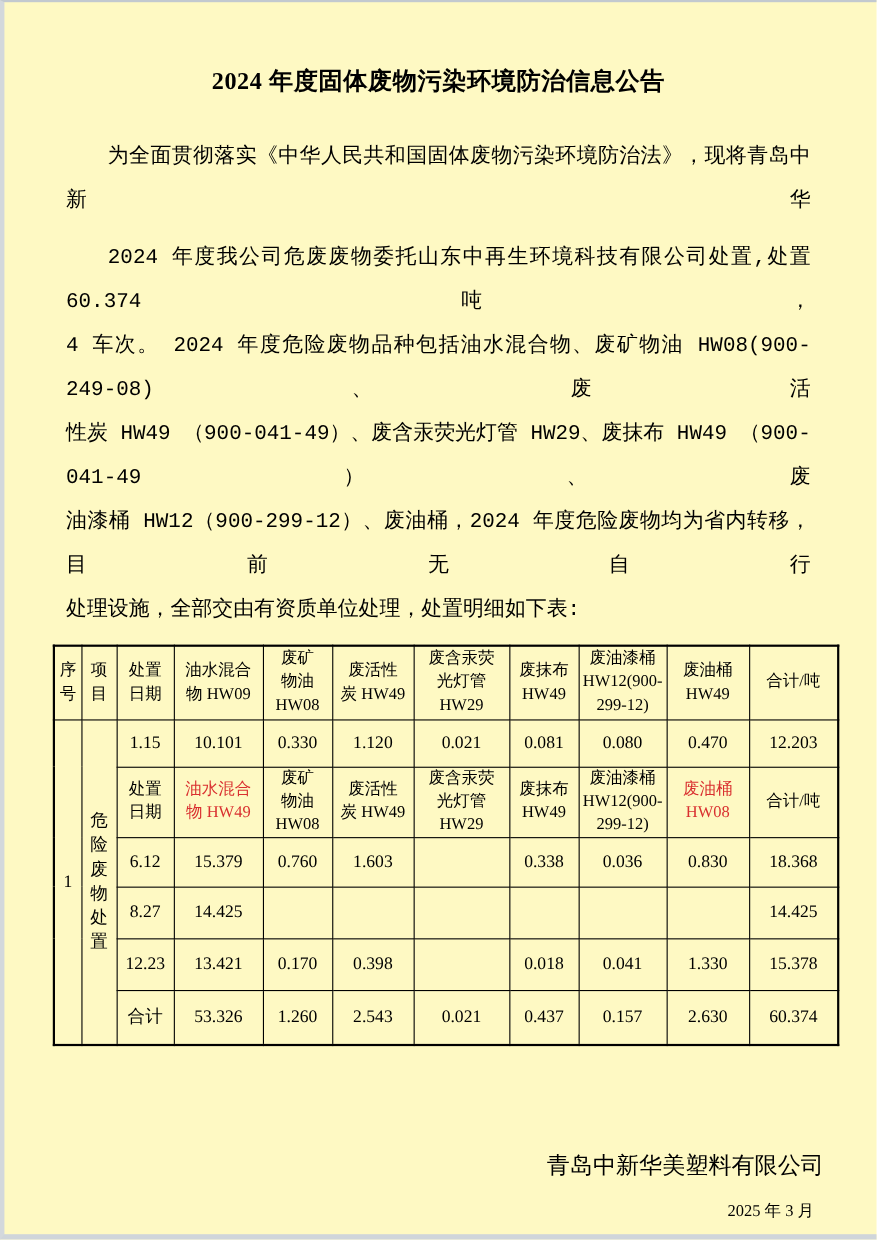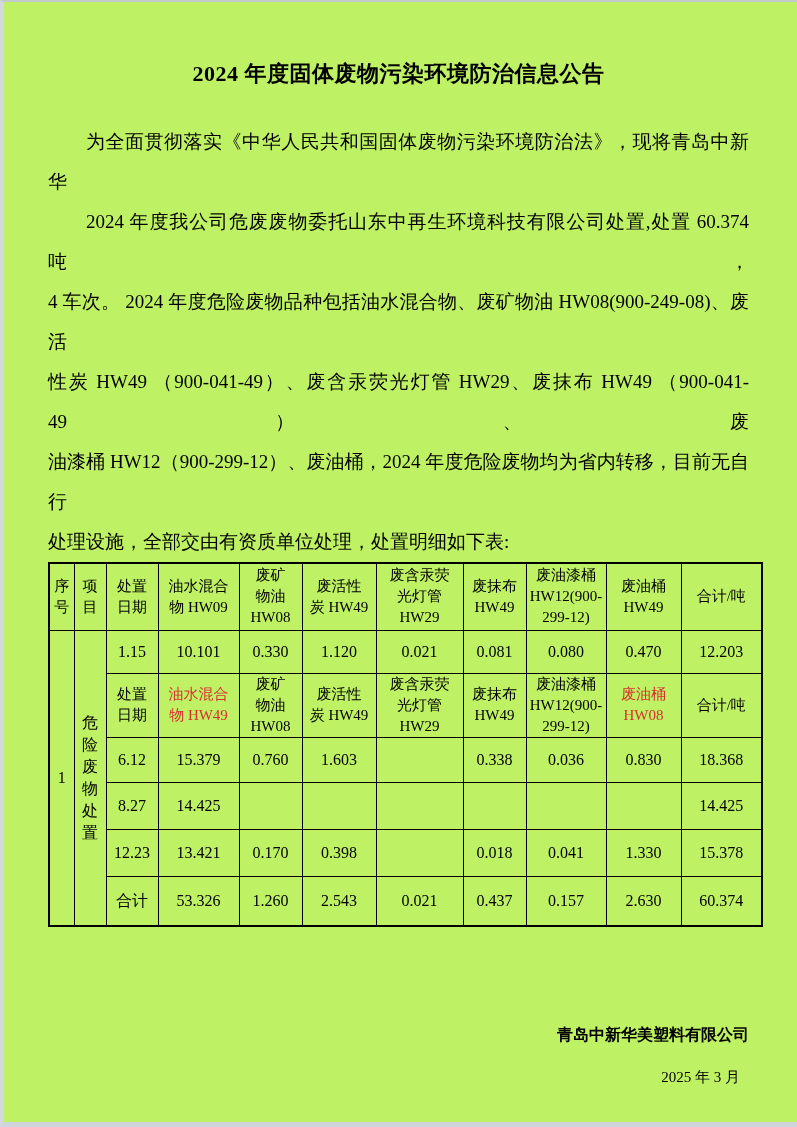--- a/index.html
+++ b/index.html
@@ -1,30 +1,30 @@
 <!DOCTYPE html>
 <html style="--red: #d93030; --table_border: #000000; --page_edge: #d3d8dc;"><head>
 <meta charset="utf-8">
 <style>
   html,body { margin:0; padding:0; background:#ffffff; }
   body { font-family:"Liberation Serif","DejaVu Serif",serif; color:#000; }
   .page {
     position:relative; width:797px; height:1127px; box-sizing:border-box;
-    background:#bef264;
+    background:#fef9c3;
     border-top:2px solid #c2c9cf;
     border-left:4px solid #d3d8dc;
     border-bottom:5px solid #cfd5da;
     padding:0 48px 0 44px;
     overflow:hidden;
   }
   .title {
     margin:57px 0 0 0; font-size:22px; font-weight:bold;
     text-align:center; line-height:29px; letter-spacing:0.5px;
   }
-  .para { margin:0; }
+  .para { margin:12px;font-family:Liberation Mono, monospace; }
   .para-intro { margin-top:34px; }
   .line {
     font-size:19px; line-height:40px; text-align:justify;
     text-justify:inter-character;
   }
   .line.just { text-align-last:justify; }
   .line.indent { text-indent:38px; }
 
   table.waste {
     border-collapse:collapse; table-layout:fixed;
@@ -39,22 +39,22 @@
   tr.hdr td { font-size:15px; line-height:21px; }
   td.small { font-size:12.5px; line-height:17px; }
   td.left { text-align:left; padding-left:5px; }
   td.red { color:var(--red,#d93030); }
   td.vert { font-size:19px; line-height:46.5px; padding:0; }
   td.serial { font-size:15px; }
   td.datec { font-size:15px; }
   td.strong { font-weight:normal; }
 
   .footer-company {
-    margin-top:87px; text-align:right; font-weight:bold;
-    font-size:16px; line-height:42px;
+    margin-top:87px; text-align:right; font-weight:normal;
+    font-size:21px; line-height:42px;
   }
   .footer-date {
     text-align:right; font-size:15px; line-height:42px; padding-right:9px;
   }
 </style>
 </head>
 <body>
 
 <div class="page">
 

